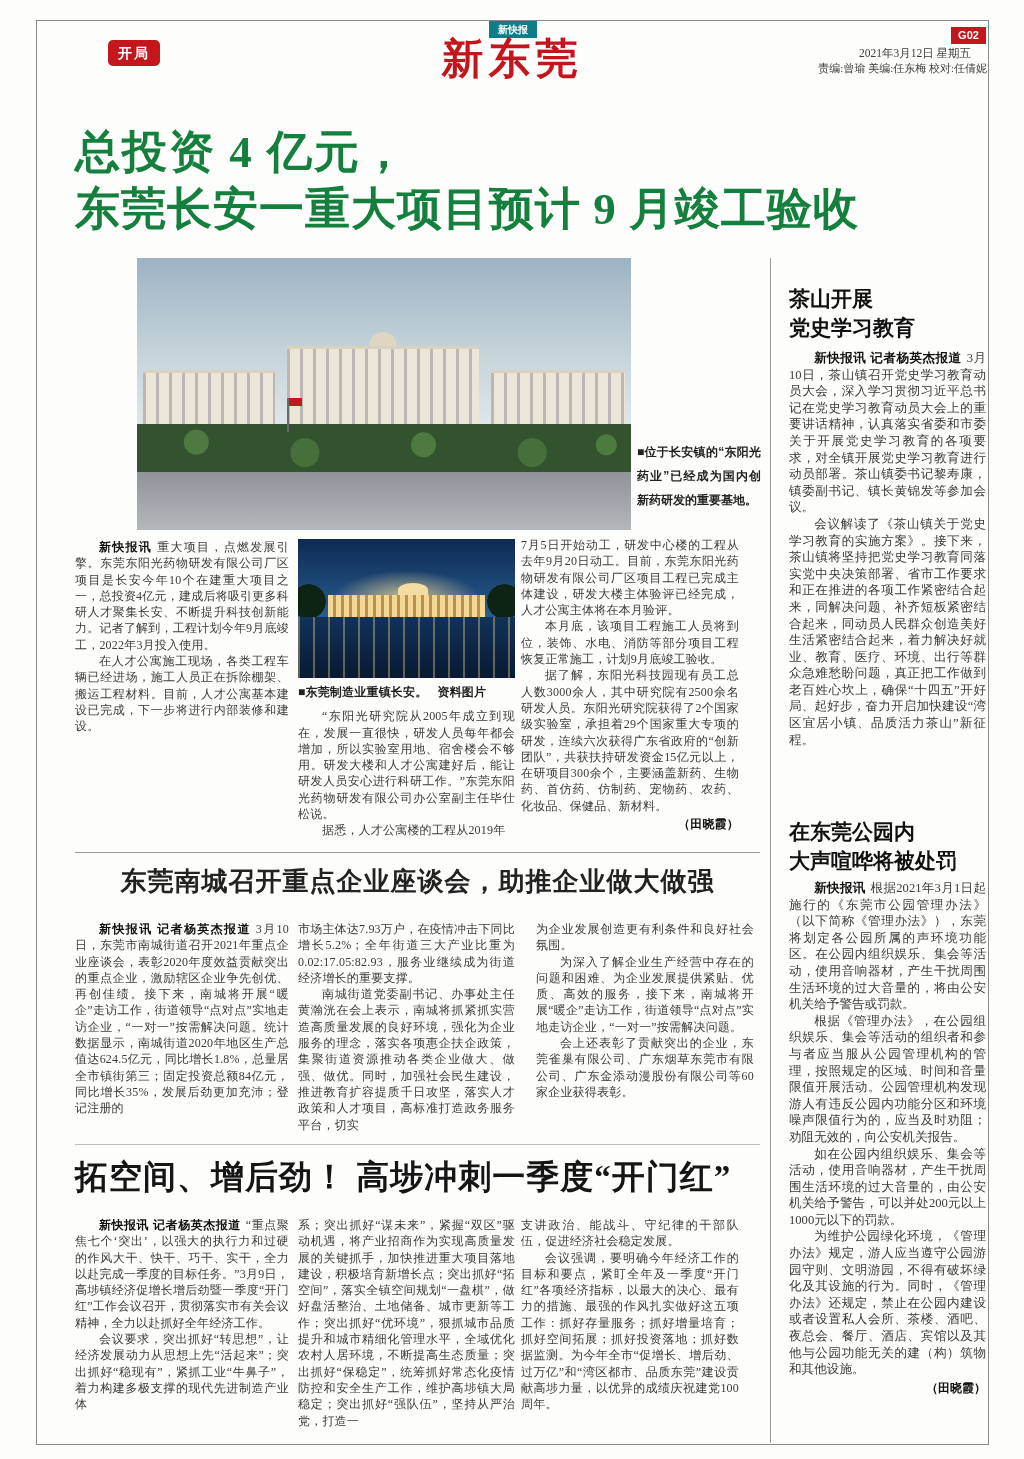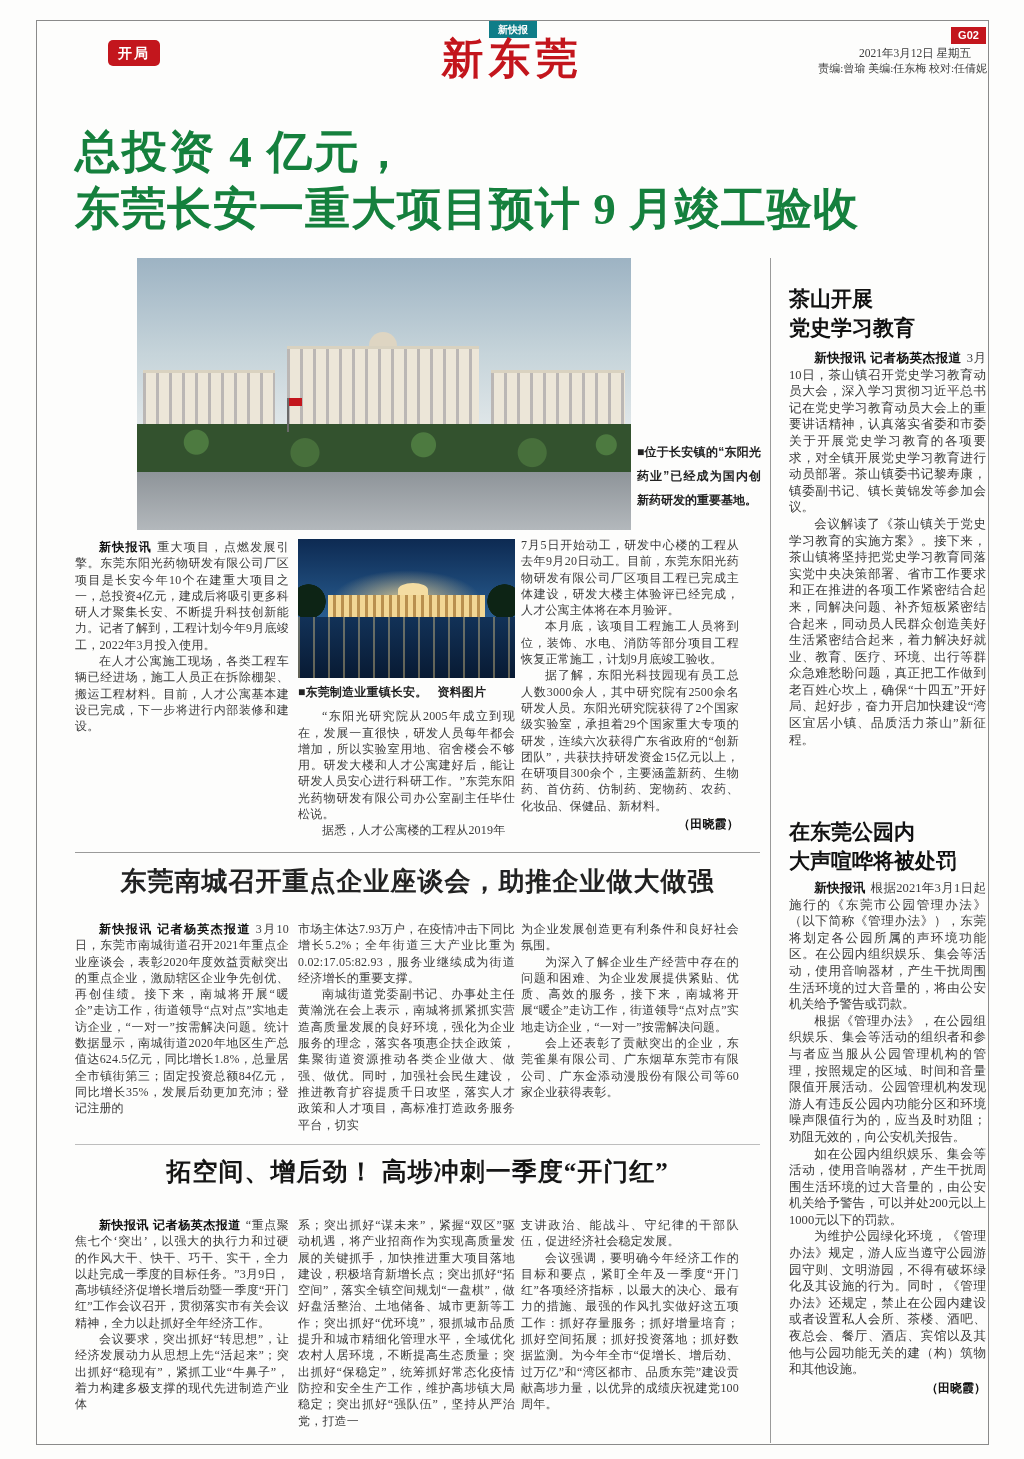--- a/index.html
+++ b/index.html
@@ -75,23 +75,23 @@
 
   .rule-h{height:1px;background:#9a9a9a;}
   .rule1{left:75px;top:852px;width:685px;}
   .rule2{left:75px;top:1144px;width:685px;background:#bdbdbd;}
   .rule-v{left:770px;top:258px;width:1px;height:1185px;background:#9a9a9a;}
 
   .a2-title{left:75px;top:864px;width:685px;text-align:center;font-family:"Liberation Sans",sans-serif;
       font-weight:bold;font-size:26px;color:#222;letter-spacing:1px;}
   .a2-c1{left:75px;top:921px;width:214px;}
   .a2-c2{left:298px;top:921px;width:217px;}
-  .a2-c3{left:521px;top:921px;width:218px;}
-
-  .a3-title{left:75px;top:1155px;width:685px;text-align:center;font-weight:900;font-size:25px;
+  .a2-c3{left:536px;top:921px;width:218px;}
+
+  .a3-title{left:75px;top:1155px;width:685px;font-weight:900;font-size:33px;
       color:#151515;letter-spacing:1px;}
   .a3-c1{left:75px;top:1217px;width:214px;}
   .a3-c2{left:298px;top:1217px;width:217px;}
   .a3-c3{left:521px;top:1217px;width:218px;}
 
   
   .sb-title{font-family:"Liberation Sans",sans-serif;font-weight:bold;font-size:21px;
       line-height:29px;color:#111;}
   .sb1-title{left:789px;top:284px;width:198px;}
   .sb1-body{left:789px;top:350px;width:197px;font-size:12.6px;line-height:16.6px;}

